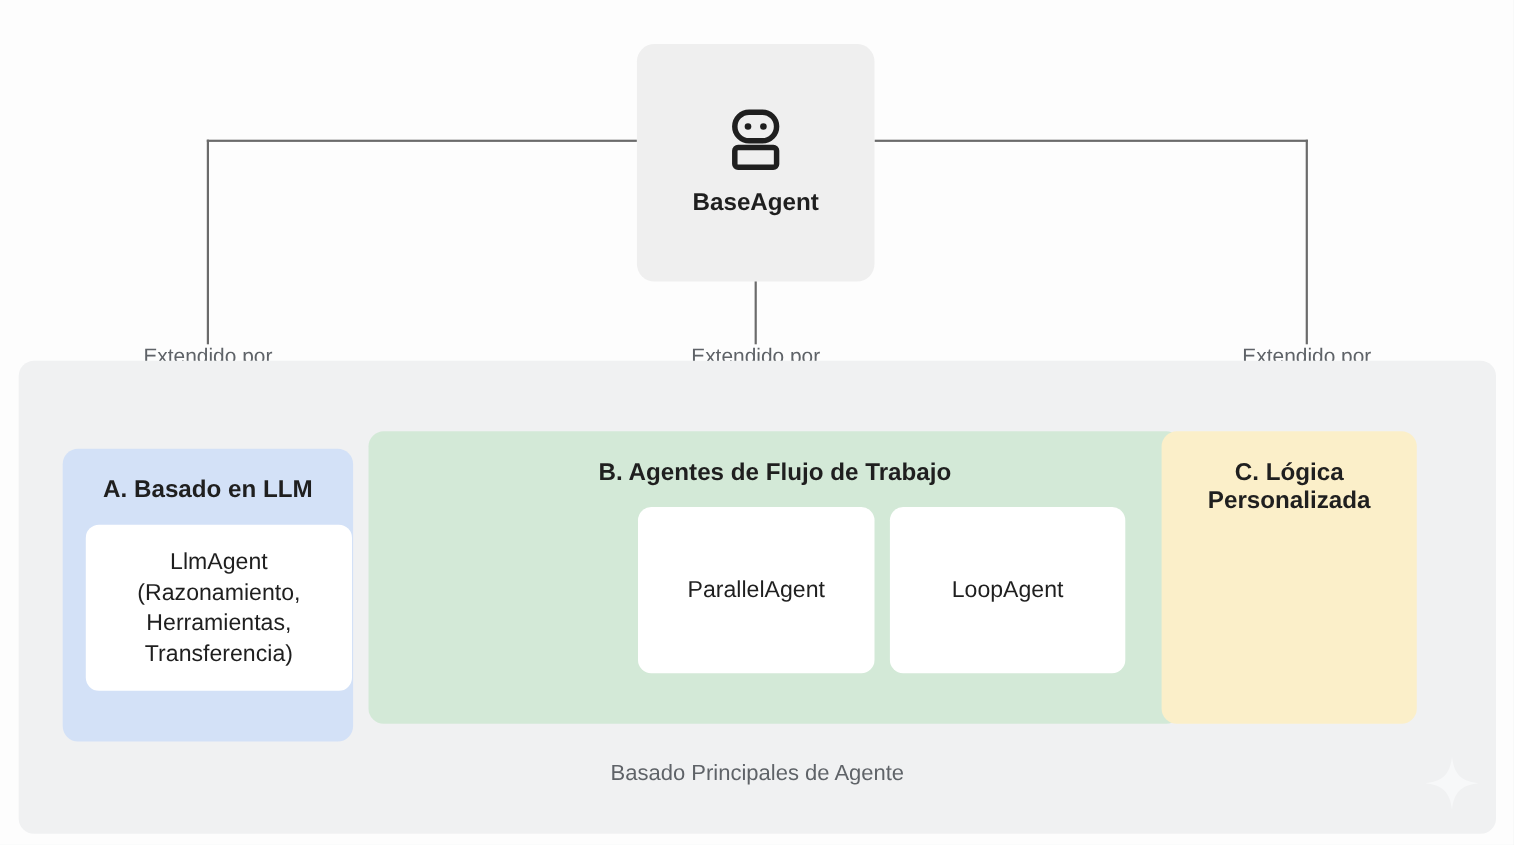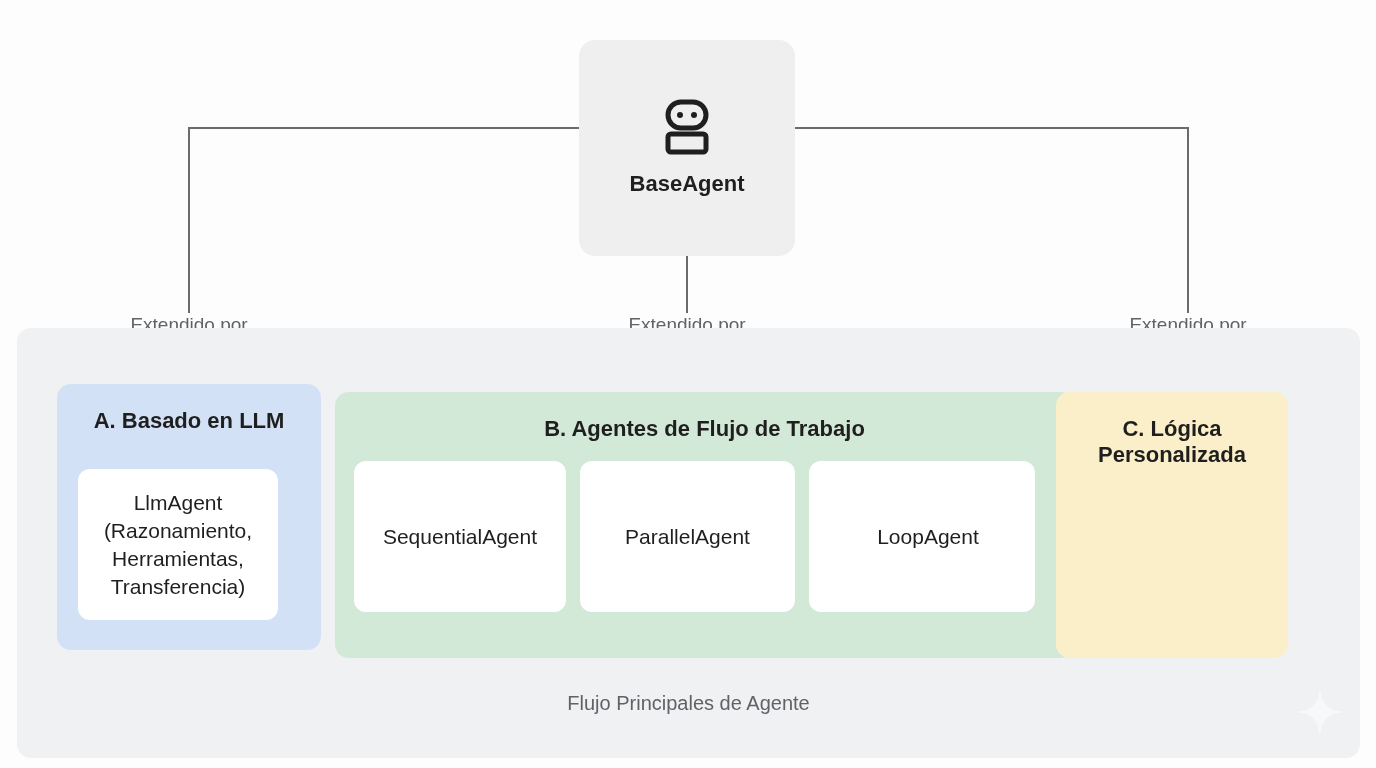--- a/index.html
+++ b/index.html
@@ -70,36 +70,35 @@
   <svg class="robot" viewBox="0 0 44 56">
     <rect x="3" y="3" width="38" height="26" rx="13" fill="none" stroke="#1f1f1f" stroke-width="5"></rect>
     <circle cx="15" cy="16" r="3" fill="#1f1f1f"></circle>
     <circle cx="29" cy="16" r="3" fill="#1f1f1f"></circle>
     <rect x="3" y="35" width="38" height="18" rx="3" fill="none" stroke="#1f1f1f" stroke-width="5"></rect>
   </svg>
   <div class="title">BaseAgent</div>
 </div>
 
 <div class="container">
-  <div class="container-caption">Flujo Principales de Agente</div>
+  <div class="container-caption">Basado Principales de Agente</div>
 </div>
 
-<div class="group" style="left:57px; top:384px; width:264px; height:266px; background:#d3e1f7;text-decoration:underline;">
+<div class="group" style="left:57px; top:408px; width:264px; height:266px; background:#d3e1f7;text-decoration:underline;">
   <div class="group-title">A. Basado en LLM</div>
-  <div class="card" style="left:21px; top:69px; width:200px; height:151px; white-space:pre-line;margin-top:16px;">LlmAgent
+  <div class="card" style="left:21px; top:69px; width:242px; height:151px; white-space:pre-line;">LlmAgent
 (Razonamiento,
 Herramientas,
 Transferencia)</div>
 </div>
 
 <div class="group" style="left:335px; top:392px; width:739px; height:266px; background:#d3e9d7;">
   <div class="group-title">B. Agentes de Flujo de Trabajo</div>
-  <div class="card" style="left:19px; top:69px; width:212px; height:151px;">SequentialAgent</div>
   <div class="card" style="left:245px; top:69px; width:215px; height:151px;">ParallelAgent</div>
-  <div class="card" style="left:474px; top:69px; width:214px; height:151px;padding-left:12px;">LoopAgent</div>
+  <div class="card" style="left:474px; top:69px; width:214px; height:151px;">LoopAgent</div>
 </div>
 
 <div class="group" style="left:1056px; top:392px; width:232px; height:266px; background:#fbefc9;">
   <div class="group-title">C. Lógica Personalizada</div>
 </div>
 
 <svg class="sparkle" viewBox="0 0 52 52">
   <path d="M26 2 C28 18 34 24 50 26 C34 28 28 34 26 50 C24 34 18 28 2 26 C18 24 24 18 26 2 Z" fill="#f7f8f9"></path>
 </svg>
 

